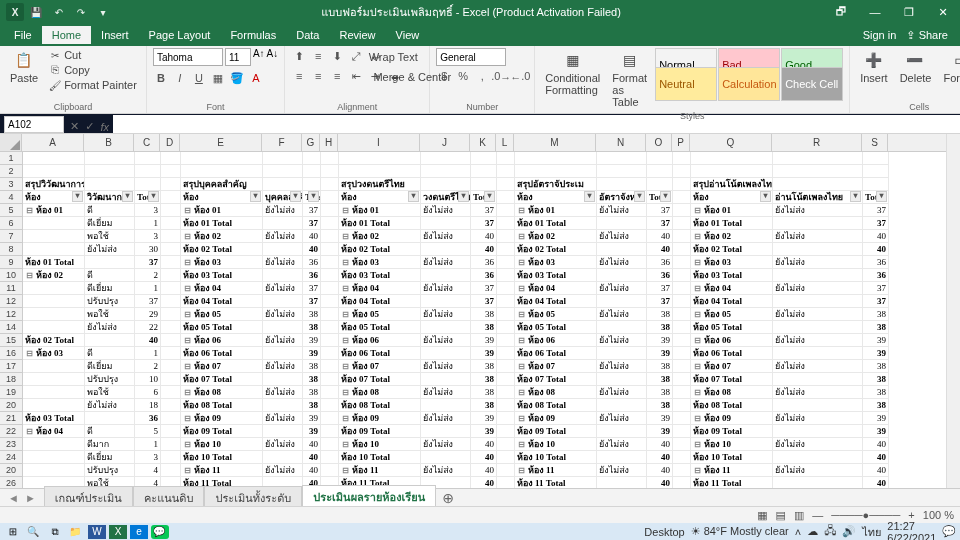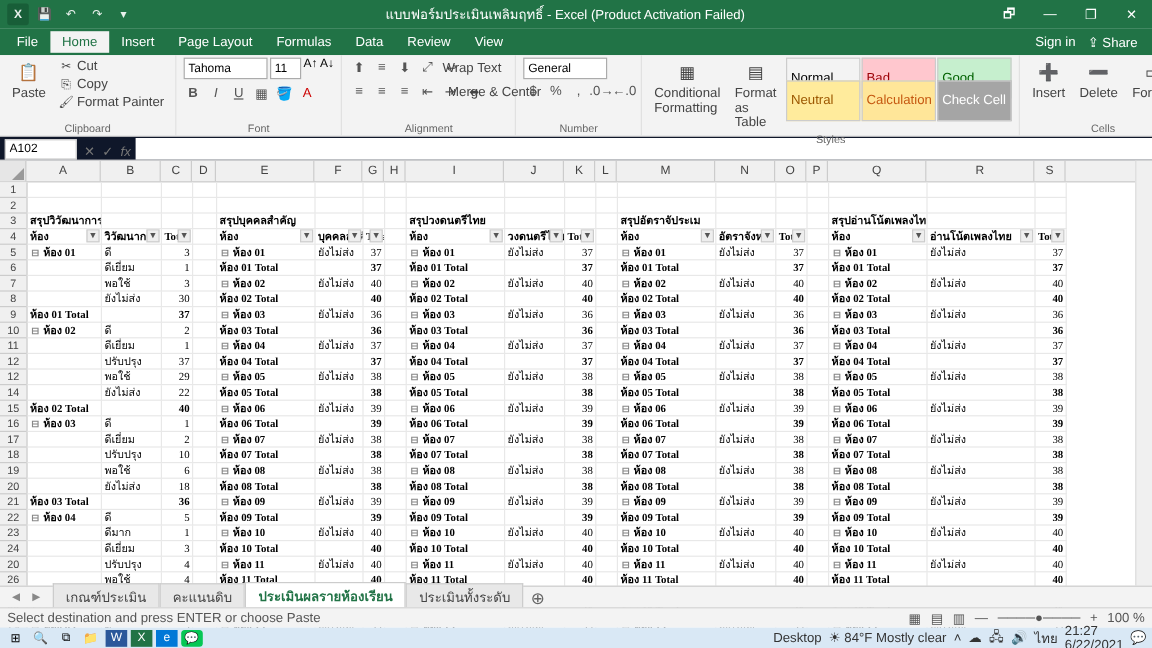--- a/index.html
+++ b/index.html
@@ -930,27 +930,26 @@
 
 <div class="scrollbar-v"></div>
 
 <div class="sheettabs">
   <div class="nav">
       <span>◄</span>
       <span>►</span>
     </div>
   <div class="tab">เกณฑ์ประเมิน</div>
   <div class="tab">คะแนนดิบ</div>
+  <div class="tab">ประเมินทั้งระดับ</div>
   <div class="tab active">ประเมินผลรายห้องเรียน</div>
-  <div class="tab">ประเมินทั้งระดับ</div>
   <div class="plus">⊕</div>
 </div>
 
 <div class="statusbar">
-  <span>Select destination and press ENTER or choose Paste</span>
   <div class="right">
     <span>▦</span>
     <span>▤</span>
     <span>▥</span>
     <span>—</span>
     <span>────●────</span>
     <span>+</span>
     <span>100 %</span>
   </div>
 </div>

